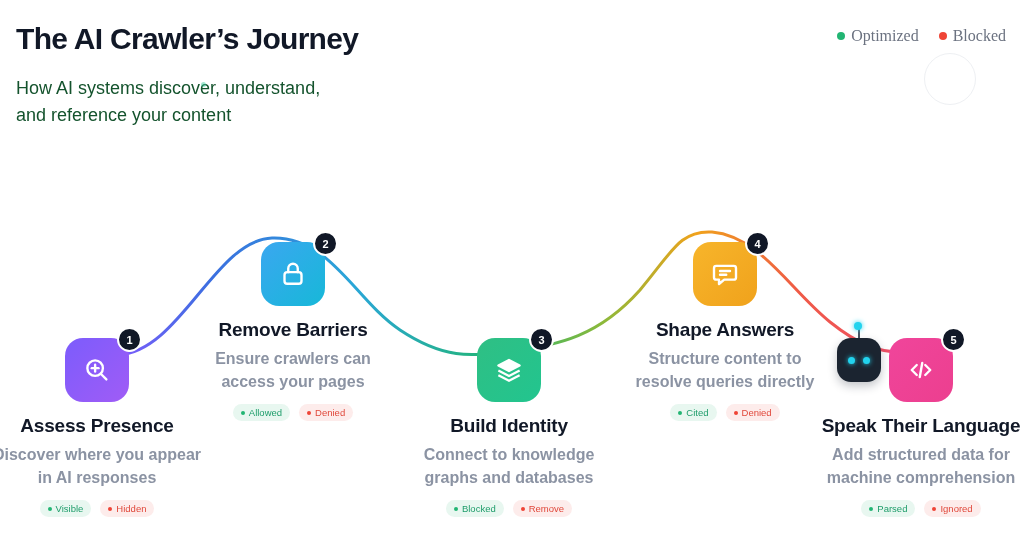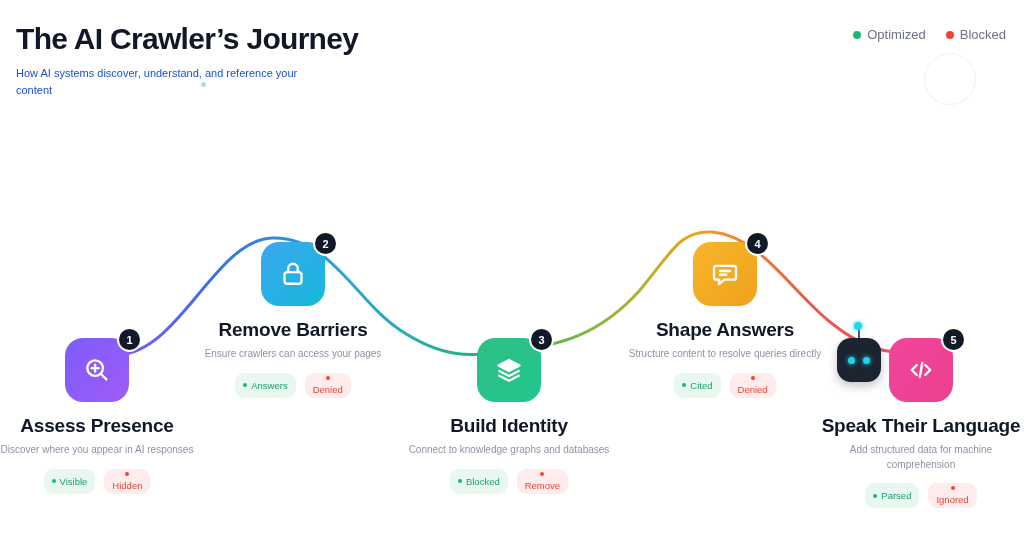--- a/index.html
+++ b/index.html
@@ -11,37 +11,37 @@
   }
   .stage { position:relative; width:1024px; height:420px; background:#fff; }
 
   
   .header { position:absolute; left:16px; top:22px; }
   .title {
     font-size:30px; font-weight:bold; color:#111827;
     letter-spacing:-0.7px; line-height:1.1;
   }
   .subtitle {
-    margin-top:10px; font-size:11px; color:#1d4ed8;
+    margin-top:20px; font-size:18px; color:#14532d;
     line-height:1.5; max-width:310px;
   }
   .subtitle-dot {
     position:absolute; left:201px; top:82px;
     width:5px; height:5px; border-radius:50%;
     background:#34c79a; opacity:.45;
   }
 
   
   .legend {
     position:absolute; right:18px; top:27px;
     display:flex; gap:20px; align-items:center;
   }
   .legend-item { display:flex; align-items:center; gap:6px; }
   .legend-dot { width:8px; height:8px; border-radius:50%; }
-  .legend-label { font-size:13px; color:#6b7280; }
+  .legend-label { font-size:16px; color:#6b7280;font-family:Liberation Serif, serif; }
   .ghost-circle {
     position:absolute; right:48px; top:53px;
     width:52px; height:52px; border-radius:50%;
     border:1px solid #eef0f3;
   }
 
   
   .path-svg { position:absolute; left:0; top:0; width:1024px; height:538px; }
 
   
@@ -58,32 +58,32 @@
     background:#111827; color:#fff;
     font-size:11px; font-weight:bold;
     display:flex; align-items:center; justify-content:center;
     border:2.5px solid #fff;
   }
   .step-title {
     margin-top:13px; font-size:19px; font-weight:bold;
     color:#111827; letter-spacing:-0.2px;
   }
   .step-desc {
-    margin-top:6px; font-size:10px; color:#8b93a3; line-height:1.45;
+    margin-top:6px; font-size:16px; color:#8b93a3; line-height:1.45;font-weight:bold;
   }
   .tags { margin-top:11px; display:flex; gap:9px; justify-content:center; }
   .tag {
     display:flex; align-items:center; gap:4px;
     padding:3px 8px; border-radius:9px;
     font-size:9.5px; white-space:nowrap;
   }
   .tag-dot { width:4px; height:4px; border-radius:50%; }
   .tag.ok { background:#e8f7f0; color:#1f9d6b; }
   .tag.ok .tag-dot { background:#22b573; }
-  .tag.bad { background:#fdeceb; color:#e0483b;flex-direction:column; }
+  .tag.bad { background:#fdeceb; color:#e0483b; }
   .tag.bad .tag-dot { background:#ef4436; }
 
   
   .robot { position:absolute; left:837px; top:330px; width:46px; height:46px; }
   .robot-body {
     position:absolute; left:0; top:8px;
     width:44px; height:44px; border-radius:14px;
     background:#1b2430;
     box-shadow:0 4px 10px rgba(17,24,39,.25);
     display:flex; align-items:center; justify-content:center; gap:8px;
@@ -175,21 +175,21 @@
             <path d="M8.2 10.5 V7.6 a3.8 3.8 0 0 1 7.6 0 V10.5"></path>
         </svg>
       </div>
       <div class="badge">2</div>
     </div>
     <div class="step-title">Remove Barriers</div>
     <div class="step-desc">Ensure crawlers can access your pages</div>
     <div class="tags">
       <span class="tag ok">
           <span class="tag-dot"></span>
-          <span>Answers</span>
+          <span>Allowed</span>
         </span>
       <span class="tag bad">
           <span class="tag-dot"></span>
           <span>Denied</span>
         </span>
     </div>
   </div>
 
   <div class="step" style="left:404px; top:338px;">
     <div class="tile-wrap">

